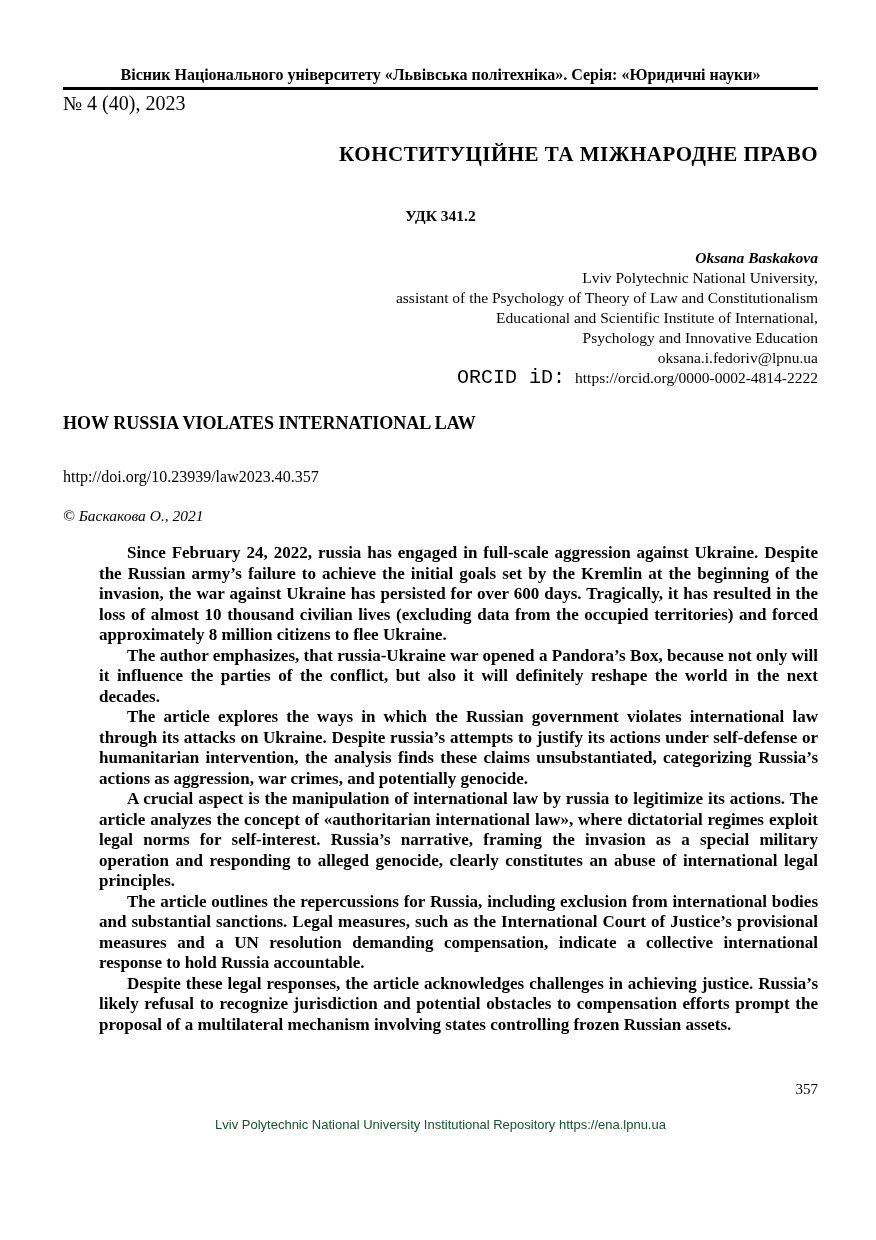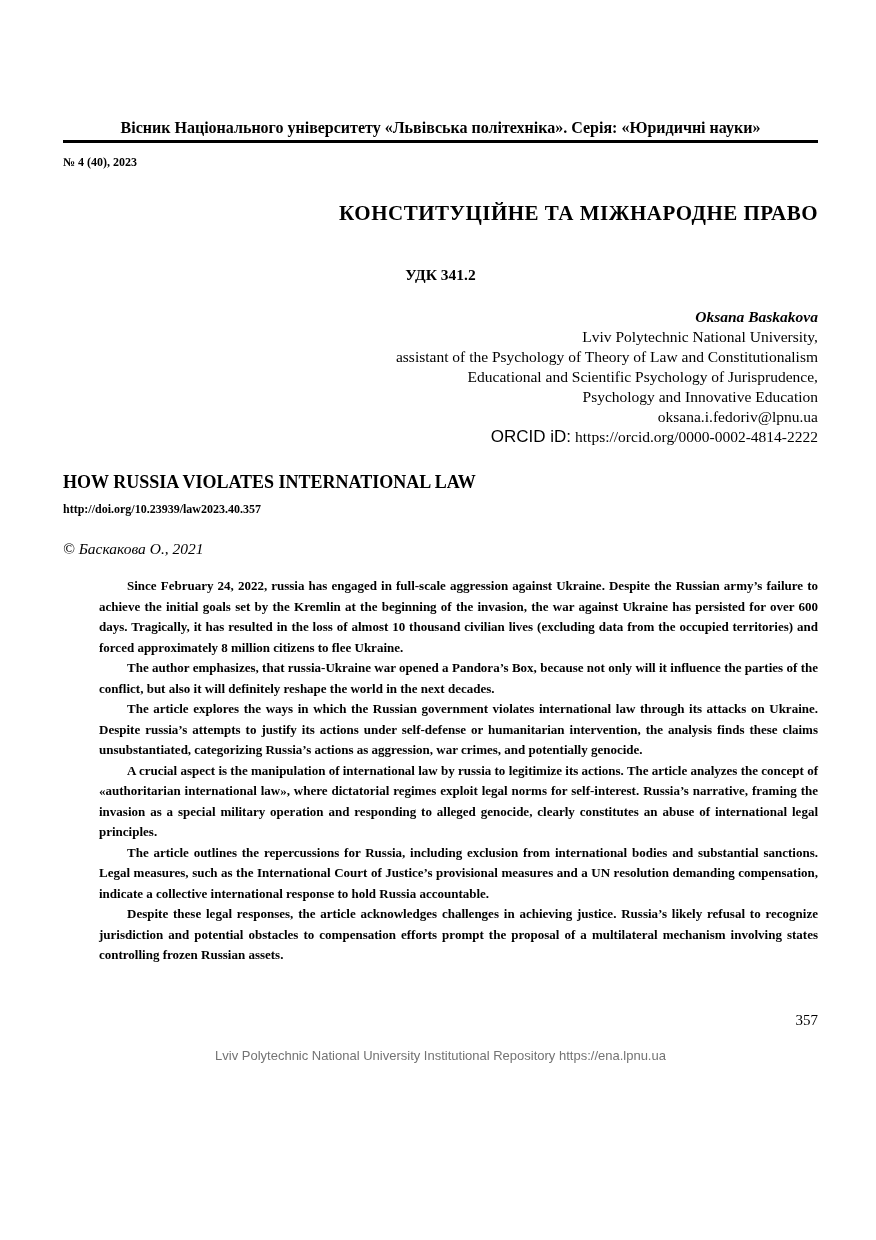--- a/index.html
+++ b/index.html
@@ -4,40 +4,40 @@
 <style>
   html, body { margin: 0; padding: 0; background: #ffffff; }
   .page {
     position: relative;
     width: 876px;
     height: 1240px;
     margin: 0 auto;
     background: #ffffff;
     color: #000000;
     box-sizing: border-box;
-    padding: 117px 58px 0 63px;
+    padding: 64px 58px 0 63px;
     font-family: "Liberation Serif", "DejaVu Serif", serif;
     overflow: hidden;
   }
   .journal-line {
     text-align: center;
     font-weight: bold;
     font-size: 16px;
     line-height: 21px;
   }
   .header-rule {
     border: none;
     border-top: 3px solid #000;
     margin: 2px 0 0 0;
   }
   .issue-line {
-    font-weight: bold;
-    font-size: 12px;
+    font-weight: normal;
+    font-size: 20px;
     line-height: 21px;
-    margin-top: 9px;
+    margin-top: 3px;
   }
   .section-title {
     text-align: right;
     font-weight: bold;
     font-size: 21px;
     line-height: 28px;
     letter-spacing: 0.5px;
     margin-top: 26px;
   }
   .udc {
@@ -48,64 +48,63 @@
     margin-top: 38px;
   }
   .author-block {
     text-align: right;
     font-size: 15.5px;
     line-height: 20px;
     margin-top: 22px;
   }
   .author-name { font-weight: bold; font-style: italic; }
   .orcid-label {
-    font-family: Liberation Sans, sans-serif;
-    font-size: 17px;
-    margin-right: 4px;
+    font-family: Liberation Mono, monospace;
+    font-size: 20px;
+    margin-right: 10px;
   }
   .article-title {
     font-weight: bold;
     font-size: 18px;
     line-height: 27px;
     margin-top: 22px;
   }
   .doi-line {
-    font-size: 12px;
+    font-size: 16px;
     line-height: 21px;
-    margin-top: 3px;
-    font-weight: bold;
+    margin-top: 29px;
   }
   .copyright-line {
     font-style: italic;
     font-size: 15.5px;
     line-height: 21px;
     margin-top: 18px;
   }
   .abstract {
     margin-top: 17px;
     margin-left: 36px;
     font-weight: bold;
-    font-size: 13px;
+    font-size: 17px;
     line-height: 20.5px;
     text-align: justify;
   }
   .abstract p { margin: 0; text-indent: 28px; }
   .page-number {
     text-align: right;
     font-size: 15px;
     line-height: 21px;
     margin-top: 44px;
   }
   .repo-footer {
     text-align: center;
     font-family: "Liberation Sans", "DejaVu Sans", sans-serif;
     font-size: 13px;
     line-height: 17px;
     margin-top: 16px;
-    color: #737373;
+    color: #14532d;
   }
 </style>
 </head>
 <body>
 
 <div class="page">
 
   <div class="journal-line">Вісник Національного університету «Львівська політехніка». Серія: «Юридичні науки»</div>
 
   <hr class="header-rule">
@@ -113,21 +112,21 @@
   <div class="issue-line">№ 4 (40), 2023</div>
 
   <div class="section-title">КОНСТИТУЦІЙНЕ ТА МІЖНАРОДНЕ ПРАВО</div>
 
   <div class="udc">УДК 341.2</div>
 
   <div class="author-block">
     <div class="author-name">Oksana Baskakova</div>
     <div>Lviv Polytechnic National University,</div>
     <div>assistant of the Psychology of Theory of Law and Constitutionalism</div>
-    <div>Educational and Scientific Psychology of Jurisprudence,</div>
+    <div>Educational and Scientific Institute of International,</div>
     <div>Psychology and Innovative Education</div>
     <div>oksana.i.fedoriv@lpnu.ua</div>
     <div>
       <span class="orcid-label">ORCID iD:</span><span>https://orcid.org/0000-0002-4814-2222</span>
     </div>
   </div>
 
   <div class="article-title">
     <div>HOW RUSSIA VIOLATES INTERNATIONAL LAW</div>
   </div>

